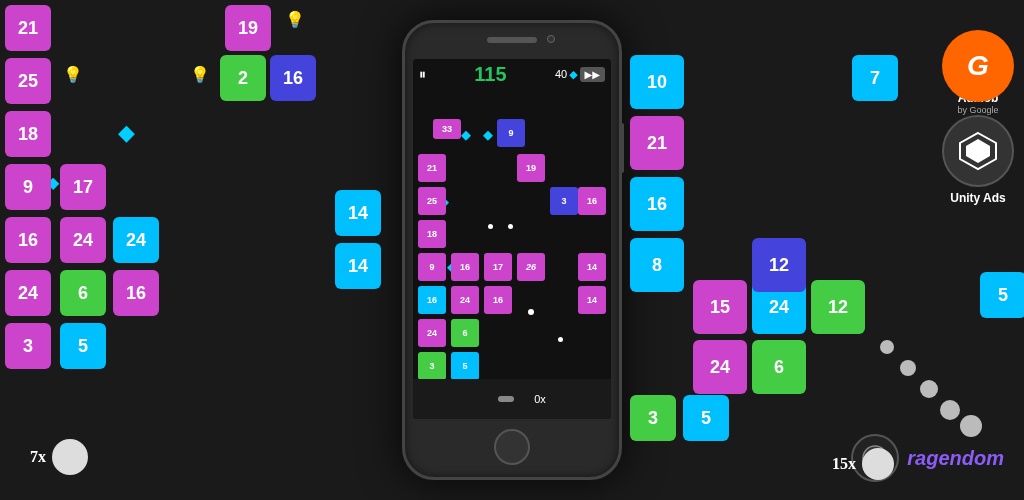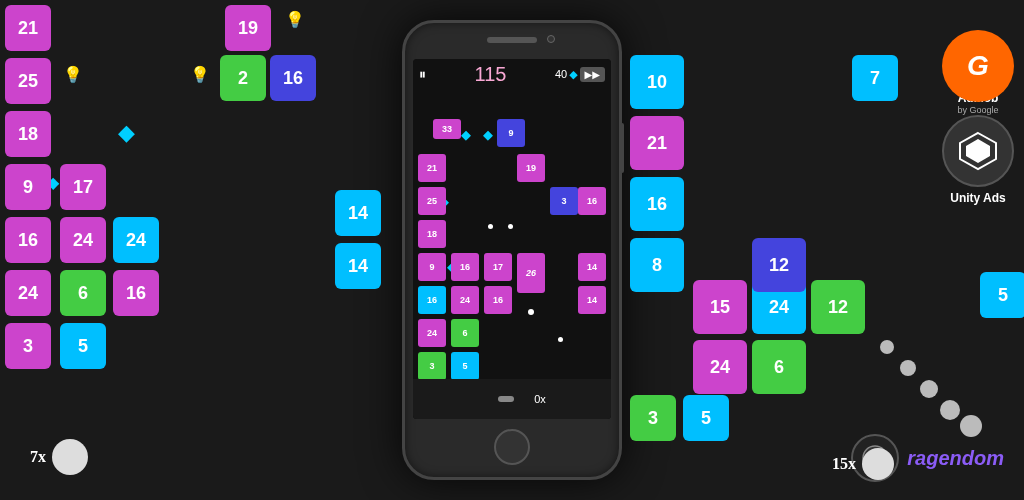--- a/index.html
+++ b/index.html
@@ -119,23 +119,23 @@
       padding: 0 6px;
       z-index: 10;
     }
 
     .screen-pause-btn {
       color: white;
       font-size: 14px;
     }
 
     .screen-score {
-      color: #f9a8d4;
+      color: #22c55e;
       font-size: 20px;
-      font-weight: normal;
+      font-weight: bold;
     }
 
     .screen-balls {
       color: white;
       font-size: 11px;
       display: flex;
       align-items: center;
       gap: 2px;
     }
 
@@ -327,21 +327,21 @@
           <div class="ball-dot" style="width:5px;height:5px;left:145px;top:248px;"></div>
           <div class="ball-dot" style="width:5px;height:5px;left:155px;top:310px;"></div>
         <div class="s-tile" style="left: 20px; top: 30px; width: 28px; height: 20px; background: rgb(204, 68, 204); position: absolute; border-radius: 3px; display: flex; align-items: center; justify-content: center; font-size: 9px; font-weight: bold; color: white;">33</div>
             <div class="s-tile" style="left: 84px; top: 30px; width: 28px; height: 28px; background: rgb(68, 68, 221); position: absolute; border-radius: 3px; display: flex; align-items: center; justify-content: center; font-size: 9px; font-weight: bold; color: white;">9</div>
             <div class="s-tile" style="left: 5px; top: 65px; width: 28px; height: 28px; background: rgb(204, 68, 204); position: absolute; border-radius: 3px; display: flex; align-items: center; justify-content: center; font-size: 9px; font-weight: bold; color: white;">21</div>
             <div class="s-tile" style="left: 5px; top: 98px; width: 28px; height: 28px; background: rgb(204, 68, 204); position: absolute; border-radius: 3px; display: flex; align-items: center; justify-content: center; font-size: 9px; font-weight: bold; color: white;">25</div>
             <div class="s-tile" style="left: 5px; top: 131px; width: 28px; height: 28px; background: rgb(204, 68, 204); position: absolute; border-radius: 3px; display: flex; align-items: center; justify-content: center; font-size: 9px; font-weight: bold; color: white;">18</div>
             <div class="s-tile" style="left: 5px; top: 164px; width: 28px; height: 28px; background: rgb(204, 68, 204); position: absolute; border-radius: 3px; display: flex; align-items: center; justify-content: center; font-size: 9px; font-weight: bold; color: white;">9</div>
             <div class="s-tile" style="left: 38px; top: 164px; width: 28px; height: 28px; background: rgb(204, 68, 204); position: absolute; border-radius: 3px; display: flex; align-items: center; justify-content: center; font-size: 9px; font-weight: bold; color: white;">16</div>
             <div class="s-tile" style="left: 71px; top: 164px; width: 28px; height: 28px; background: rgb(204, 68, 204); position: absolute; border-radius: 3px; display: flex; align-items: center; justify-content: center; font-size: 9px; font-weight: bold; color: white;">17</div>
-            <div class="s-tile" style="left: 104px; top: 164px; width: 28px; height: 40px; background: rgb(204, 68, 204); position: absolute; border-radius: 3px; display: flex; align-items: center; justify-content: center; font-size: 9px; font-weight: bold; color: white; font-style: italic;">26</div>
+            <div class="s-tile" style="left: 104px; top: 164px; width: 28px; height: 28px; background: rgb(204, 68, 204); position: absolute; border-radius: 3px; display: flex; align-items: center; justify-content: center; font-size: 9px; font-weight: bold; color: white; font-style: italic;">26</div>
             <div class="s-tile" style="left: 5px; top: 197px; width: 28px; height: 28px; background: rgb(0, 191, 255); position: absolute; border-radius: 3px; display: flex; align-items: center; justify-content: center; font-size: 9px; font-weight: bold; color: white;">16</div>
             <div class="s-tile" style="left: 38px; top: 197px; width: 28px; height: 28px; background: rgb(204, 68, 204); position: absolute; border-radius: 3px; display: flex; align-items: center; justify-content: center; font-size: 9px; font-weight: bold; color: white;">24</div>
             <div class="s-tile" style="left: 71px; top: 197px; width: 28px; height: 28px; background: rgb(204, 68, 204); position: absolute; border-radius: 3px; display: flex; align-items: center; justify-content: center; font-size: 9px; font-weight: bold; color: white;">16</div>
             <div class="s-tile" style="left: 5px; top: 230px; width: 28px; height: 28px; background: rgb(204, 68, 204); position: absolute; border-radius: 3px; display: flex; align-items: center; justify-content: center; font-size: 9px; font-weight: bold; color: white;">24</div>
             <div class="s-tile" style="left: 38px; top: 230px; width: 28px; height: 28px; background: rgb(68, 204, 68); position: absolute; border-radius: 3px; display: flex; align-items: center; justify-content: center; font-size: 9px; font-weight: bold; color: white;">6</div>
             <div class="s-tile" style="left: 5px; top: 263px; width: 28px; height: 28px; background: rgb(68, 204, 68); position: absolute; border-radius: 3px; display: flex; align-items: center; justify-content: center; font-size: 9px; font-weight: bold; color: white;">3</div>
             <div class="s-tile" style="left: 38px; top: 263px; width: 28px; height: 28px; background: rgb(0, 191, 255); position: absolute; border-radius: 3px; display: flex; align-items: center; justify-content: center; font-size: 9px; font-weight: bold; color: white;">5</div>
             <div class="s-tile" style="left: 104px; top: 65px; width: 28px; height: 28px; background: rgb(204, 68, 204); position: absolute; border-radius: 3px; display: flex; align-items: center; justify-content: center; font-size: 9px; font-weight: bold; color: white;">19</div>
             <div class="s-tile" style="left: 137px; top: 98px; width: 28px; height: 28px; background: rgb(68, 68, 221); position: absolute; border-radius: 3px; display: flex; align-items: center; justify-content: center; font-size: 9px; font-weight: bold; color: white;">3</div>
             <div class="s-tile" style="left: 165px; top: 98px; width: 28px; height: 28px; background: rgb(204, 68, 204); position: absolute; border-radius: 3px; display: flex; align-items: center; justify-content: center; font-size: 9px; font-weight: bold; color: white;">16</div>

